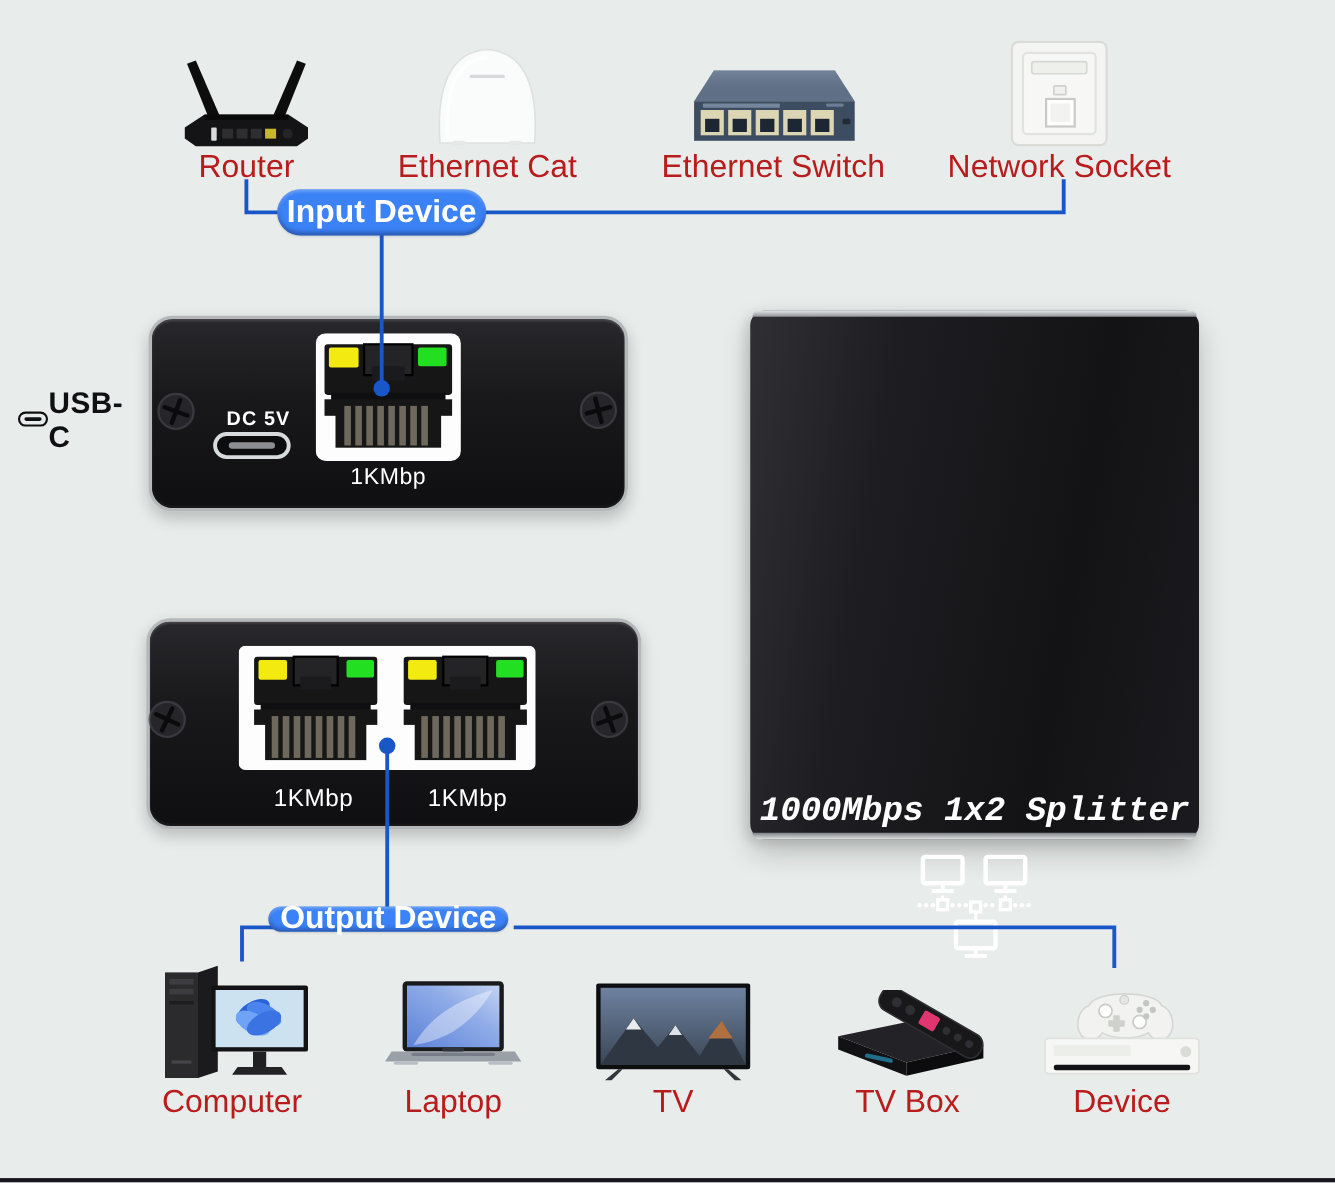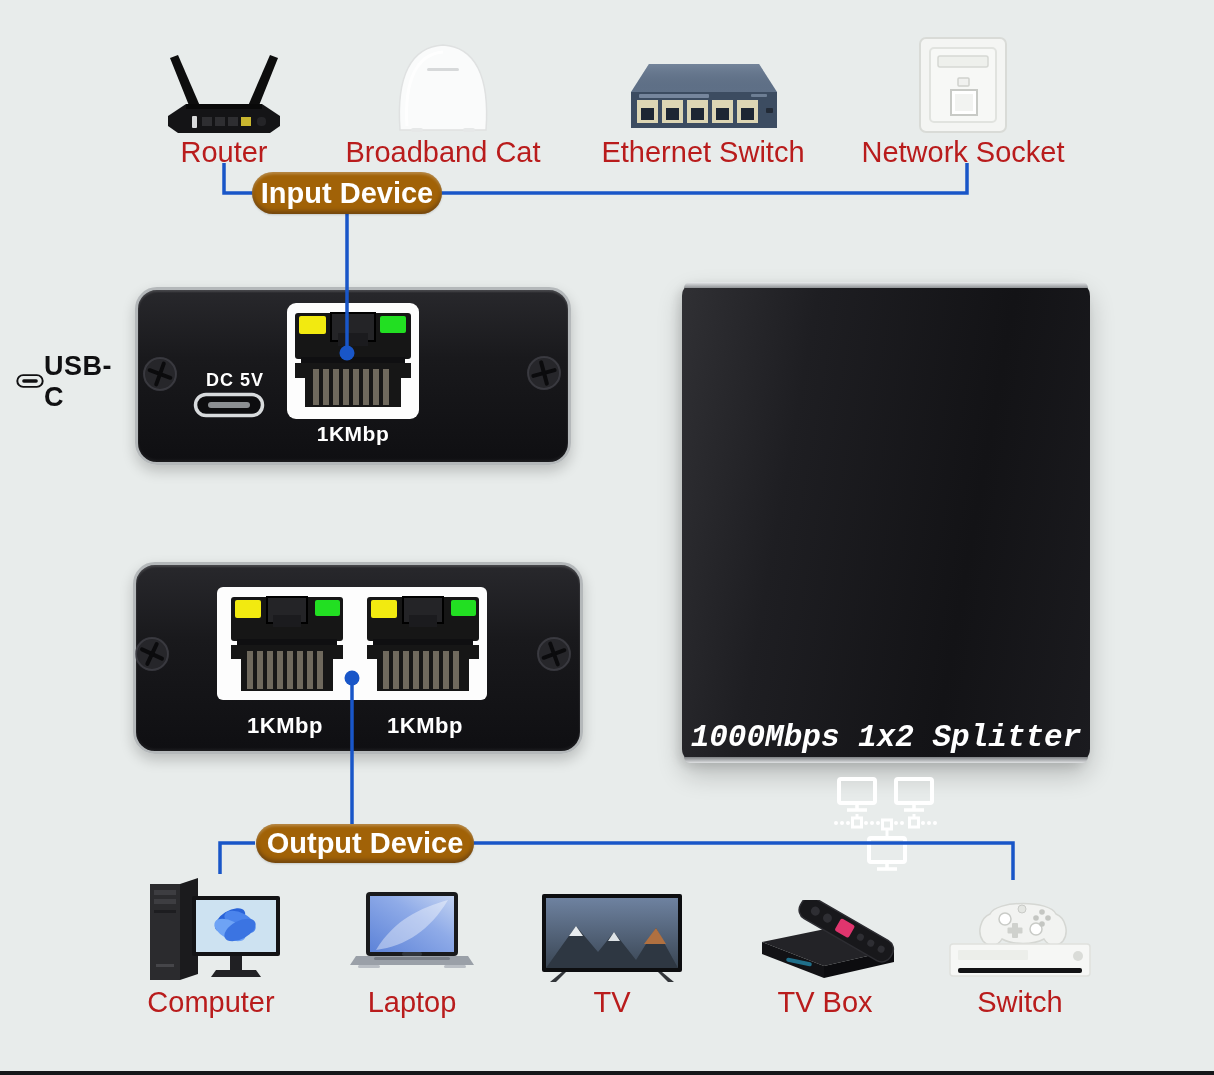--- a/index.html
+++ b/index.html
@@ -30,40 +30,40 @@
   #fig-laptop{left:292px;}
   #fig-tv{left:492px;}
   #fig-tvbox{left:705px;}
   #fig-games{left:900px;}
 
   
   .connectors{position:absolute;left:0;top:0;z-index:5;pointer-events:none;}
 
   
   .pill{
-    position:absolute;z-index:6;background:#a16207;color:#fff;
+    position:absolute;z-index:6;background:#3b82f6;color:#fff;
     display:flex;align-items:center;justify-content:center;
     border-radius:999px;font-weight:bold;font-size:29px;
     box-shadow:inset 0 -3px 4px rgba(0,0,30,.30), inset 0 2px 3px rgba(255,255,255,.28), 0 1px 2px rgba(0,0,0,.15);
   }
   #input-pill{left:252px;top:172px;width:190px;height:42px;}
-  #output-pill{left:256px;top:824px;width:218px;height:39px;}
+  #output-pill{left:244px;top:824px;width:218px;height:23px;}
 
   
   .metal-device{
     position:absolute;z-index:1;
     background:linear-gradient(180deg,#28282c 0%,#19191c 40%,#0f0f12 100%);
     border:3px solid #b4b8ba;border-radius:22px;
     box-shadow:0 6px 14px rgba(0,0,0,.20), inset 0 2px 2px rgba(255,255,255,.14), inset 0 -2px 3px rgba(255,255,255,.06);
   }
   #front-device{left:135px;top:287px;width:430px;height:172px;}
   #bottom-device{left:133px;top:562px;width:444px;height:186px;}
   .metal-device .abs{position:absolute;}
   .dc-label{left:57px;top:80px;width:80px;text-align:center;font-size:18px;font-weight:bold;color:#fff;letter-spacing:1px;}
-  .port-label{text-align:center;font-size:21px;font-weight:bold;color:#fff;letter-spacing:0.5px;}
+  .port-label{text-align:center;font-size:21px;font-weight:normal;color:#fff;letter-spacing:0.5px;}
   #front-device .port-label{left:149px;top:132px;width:132px;}
   #bottom-device .port-label{top:148px;width:140px;font-size:22px;}
   #bottom-device .pl1{left:79px;}
   #bottom-device .pl2{left:219px;}
 
   
   .splitter-box{
     position:absolute;left:682px;top:282px;width:408px;height:481px;z-index:1;
     background:linear-gradient(100deg,#303034 0%,#1e1e22 28%,#131316 68%,#1b1b1f 100%);
     border-radius:14px;
@@ -124,21 +124,21 @@
   <div class="fig fig-top" id="fig-broadband">
     <div class="icon-area">
       <svg width="112" height="100" viewBox="0 0 112 100">
         <path d="M13 96 C9 42 24 13 56 11 C88 13 103 42 99 96 Z" fill="#fafbfb" stroke="#dfe1e1" stroke-width="1.5"></path>
         <path d="M20 92 C17 46 30 20 56 18" fill="none" stroke="#ffffff" stroke-width="3" opacity="0.8"></path>
         <rect x="40" y="34" width="32" height="3" rx="1.5" fill="#d7d9da"></rect>
         <rect x="24" y="94" width="12" height="4" rx="2" fill="#e6e8e8"></rect>
         <rect x="76" y="94" width="12" height="4" rx="2" fill="#e6e8e8"></rect>
       </svg>
     </div>
-    <div class="fig-label">Broadband Cat</div>
+    <div class="fig-label">Ethernet Cat</div>
   </div>
 
   <div class="fig fig-top" id="fig-switch">
     <div class="icon-area">
       <svg width="168" height="78" viewBox="0 0 168 78">
         <polygon points="30,8 140,8 158,36 12,36" fill="#5f7087"></polygon>
         <polygon points="30,8 140,8 158,36 12,36" fill="url(#swTop)"></polygon>
         <rect x="12" y="36" width="146" height="36" fill="#3c4c61"></rect>
         <rect x="20" y="38" width="70" height="4" rx="1" fill="#8ea0b6" opacity="0.7"></rect>
         <rect x="132" y="38" width="16" height="3" rx="1" fill="#8ea0b6" opacity="0.6"></rect>
@@ -463,17 +463,17 @@
             <circle cx="104" cy="24" r="2.8"></circle>
             <circle cx="98" cy="30" r="2.8"></circle>
         </g>
         <circle cx="78" cy="15" r="4" fill="#e4e6e2" stroke="#c9cbc7"></circle>
         <rect x="6" y="50" width="140" height="32" rx="3" fill="#f6f7f5" stroke="#dfe1dd" stroke-width="1.5"></rect>
         <rect x="14" y="56" width="70" height="10" rx="1" fill="#eceeea"></rect>
         <rect x="14" y="74" width="124" height="5" rx="2" fill="#131315"></rect>
         <circle cx="134" cy="62" r="5" fill="#dadcd8"></circle>
       </svg>
     </div>
-    <div class="fig-label">Switch</div>
+    <div class="fig-label">Device</div>
   </div>
 
   <div class="bottom-bar"></div>
 </div>
 
 </body></html>

